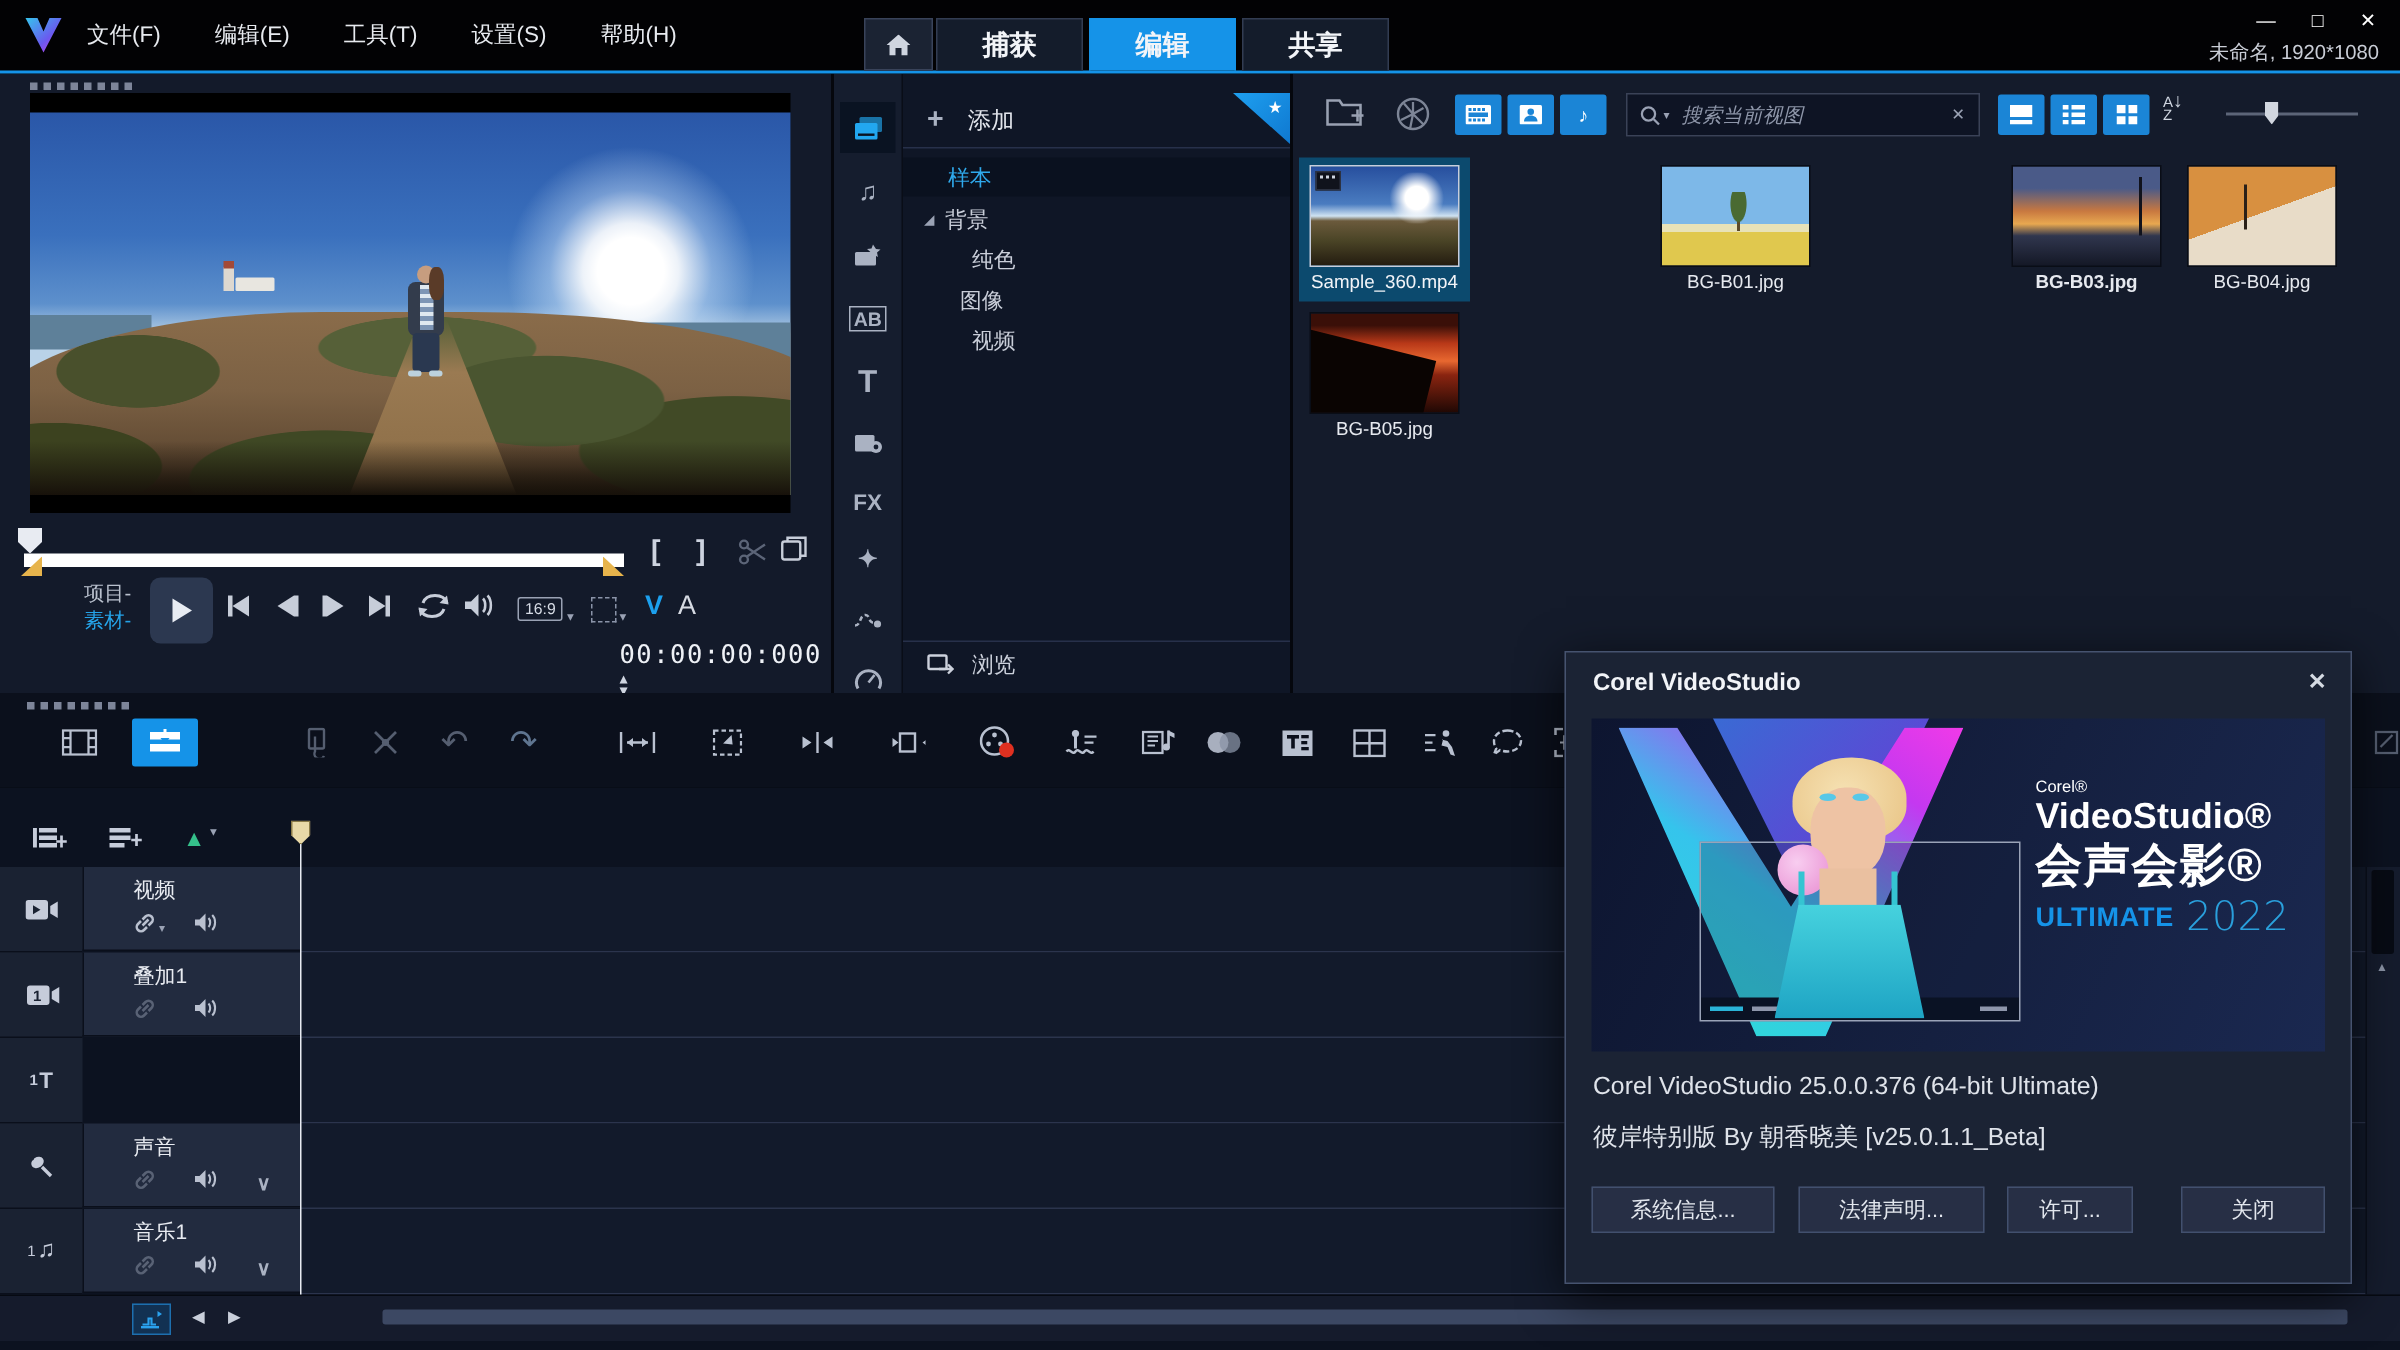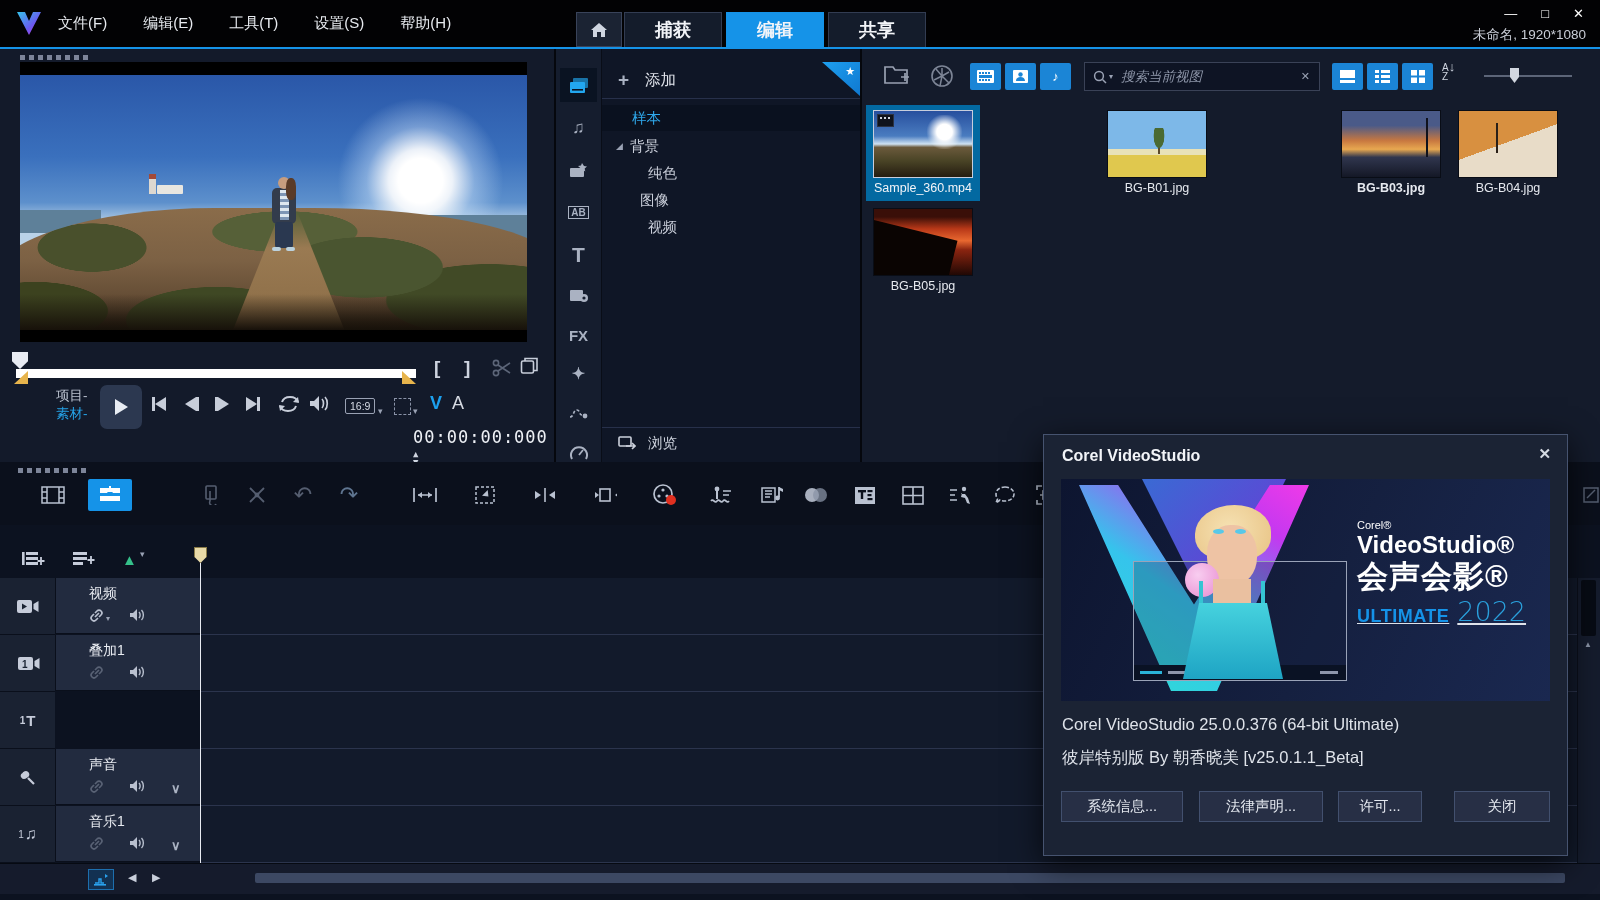--- a/index.html
+++ b/index.html
@@ -74,21 +74,21 @@
   .titem{position:absolute;left:0;right:0;height:26px;display:flex;align-items:center;font-size:14.5px;color:#c9ced9;}
   .titem.sel{background:#0a111f;color:#2fa9ec;}
   .gfoot{position:absolute;left:0;right:0;bottom:4px;height:30px;border-top:1px solid #27304a;display:flex;align-items:center;color:#ccd1dc;font-size:14.5px;}
   
   .library{position:absolute;left:860px;top:49px;width:740px;height:413px;background:#141b2b;border-left:2px solid #05070d;box-sizing:border-box;}
   .ltb-icon{position:absolute;top:14px;color:#99a1b2;}
   .bluetile{position:absolute;top:14px;width:31px;height:27px;background:#1b85d6;border-radius:2px;display:flex;align-items:center;justify-content:center;color:#fff;font-size:13px;}
   .search{position:absolute;left:222px;top:13px;width:236px;height:29px;background:#0e1424;border:1px solid #3a4257;box-sizing:border-box;display:flex;align-items:center;}
   .search .ph{font-size:13.5px;font-style:italic;color:#8e96a9;flex:1;}
   .thumbcell{position:absolute;width:114px;height:96px;}
-  .thumbcell.sel{background:#0369a1;}
+  .thumbcell.sel{background:#0c4a6e;}
   .timg{position:absolute;left:7px;top:5px;width:100px;height:68px;border:1px solid #090d16;box-sizing:border-box;}
   .thumbcell.sel .timg{border-color:#c8cedd;}
   .tlabel{position:absolute;left:0;top:76px;width:114px;text-align:center;font-size:12.5px;color:#e6e9ef;white-space:nowrap;overflow:hidden;}
   .filmbadge{position:absolute;left:3px;top:3px;width:17px;height:13px;background:#10131c;border:1px solid #2c3242;box-sizing:border-box;}
   .filmbadge i{position:absolute;top:2px;width:2px;height:2px;background:#cfd5e0;}
   .bg360{background:linear-gradient(180deg,#274f9e 0%,#4a7cc0 38%,#cfe2f2 50%,#6b5a3c 55%,#4a4426 75%,#241c10 100%);position:relative;overflow:hidden;}
   .bg360 .s{position:absolute;left:52%;top:6%;width:40%;height:52%;background:radial-gradient(circle,#fff 0 30%,rgba(255,255,255,0) 70%);}
   .bglake{background:linear-gradient(180deg,#b9d8e8 0 18%,#5a7a60 18% 32%,#3e7ab8 32% 45%,#5e96c8 45% 100%);position:relative;}
   .bglake .sp{position:absolute;left:10%;top:48%;width:80%;height:40%;background:repeating-radial-gradient(circle at 40% 40%,rgba(255,255,255,.8) 0 1px,rgba(255,255,255,0) 2px 8px);}
   .bgb01{background:linear-gradient(180deg,#7db8e8 0 58%,#e8e2b8 58% 66%,#e0c84e 66% 100%);position:relative;}
@@ -142,21 +142,21 @@
   .wg-face{position:absolute;left:38px;top:20px;width:50px;height:60px;background:#eec3a4;border-radius:46%;}
   .wg-eye{position:absolute;top:24px;width:11px;height:5px;background:#58c8e8;border-radius:50%;}
   .wg-bub{position:absolute;left:16px;top:58px;width:34px;height:34px;border-radius:50%;background:radial-gradient(circle at 38% 35%,#f8cdf0,#e88cd0);}
   .wg-neck{position:absolute;left:44px;top:74px;width:38px;height:30px;background:#eac0a0;}
   .wg-top{position:absolute;left:14px;top:98px;width:100px;height:76px;background:linear-gradient(180deg,#46d2de,#1ea4c4);clip-path:polygon(16% 0,84% 0,100% 100%,0 100%);}
   .wg-strap{position:absolute;top:76px;width:4px;height:26px;background:#35c4d2;}
   .brand{position:absolute;left:296px;top:40px;}
   .brand .c{font-size:11px;color:#fff;}
   .brand .p{font-size:24px;font-weight:bold;color:#fff;line-height:27px;}
   .brand .k{font-size:31px;font-weight:bold;color:#fff;line-height:38px;letter-spacing:1px;}
-  .brand .row{display:flex;align-items:flex-end;gap:8px;text-decoration:underline;}
+  .brand .row{display:flex;align-items:center;gap:8px;}
   .brand .u{font-size:18px;font-weight:bold;color:#1593e8;letter-spacing:.5px;}
   .brand .y{font-size:27px;color:#2aa0dc;font-family:"DejaVu Sans",sans-serif;font-weight:300;}
   .dline{position:absolute;left:18px;font-size:16.5px;color:#dfe3ea;}
   .dbtn{position:absolute;top:356px;height:31px;background:#272f45;border:1px solid #42506e;box-sizing:border-box;display:flex;align-items:center;justify-content:center;font-size:14.5px;color:#e3e7ee;}
   svg{display:block;}
 </style>
 </head>
 <body>
 
 <div class="app">
@@ -328,21 +328,21 @@
           <span>♫</span>
         </div>
       <div class="gicon" style="top:104px;">
         <svg width="20" height="17" viewBox="0 0 20 17">
             <g fill="#aab2c2">
               <rect x="1" y="6" width="14" height="9" rx="1"></rect>
               <path d="M13 1l2 3 3 .4-2.3 2 .6 3-2.8-1.6L10.7 9l.6-3L9 4l3-.4z"></path>
             </g>
           </svg>
       </div>
-      <div class="gicon" style="top:146px;font-size:10px;">
+      <div class="gicon" style="top:146px;font-size:13px;">
           <span style="border:1.5px solid #aab2c2;padding:0 2px;">AB</span>
         </div>
       <div class="gicon" style="top:189px;font-size:21px;">
           <span>T</span>
         </div>
       <div class="gicon" style="top:229px;">
         <svg width="20" height="17" viewBox="0 0 20 17">
             <g fill="#aab2c2">
               <rect x="1" y="3" width="13" height="11" rx="1"></rect>
               <circle cx="15" cy="11" r="4"></circle>

